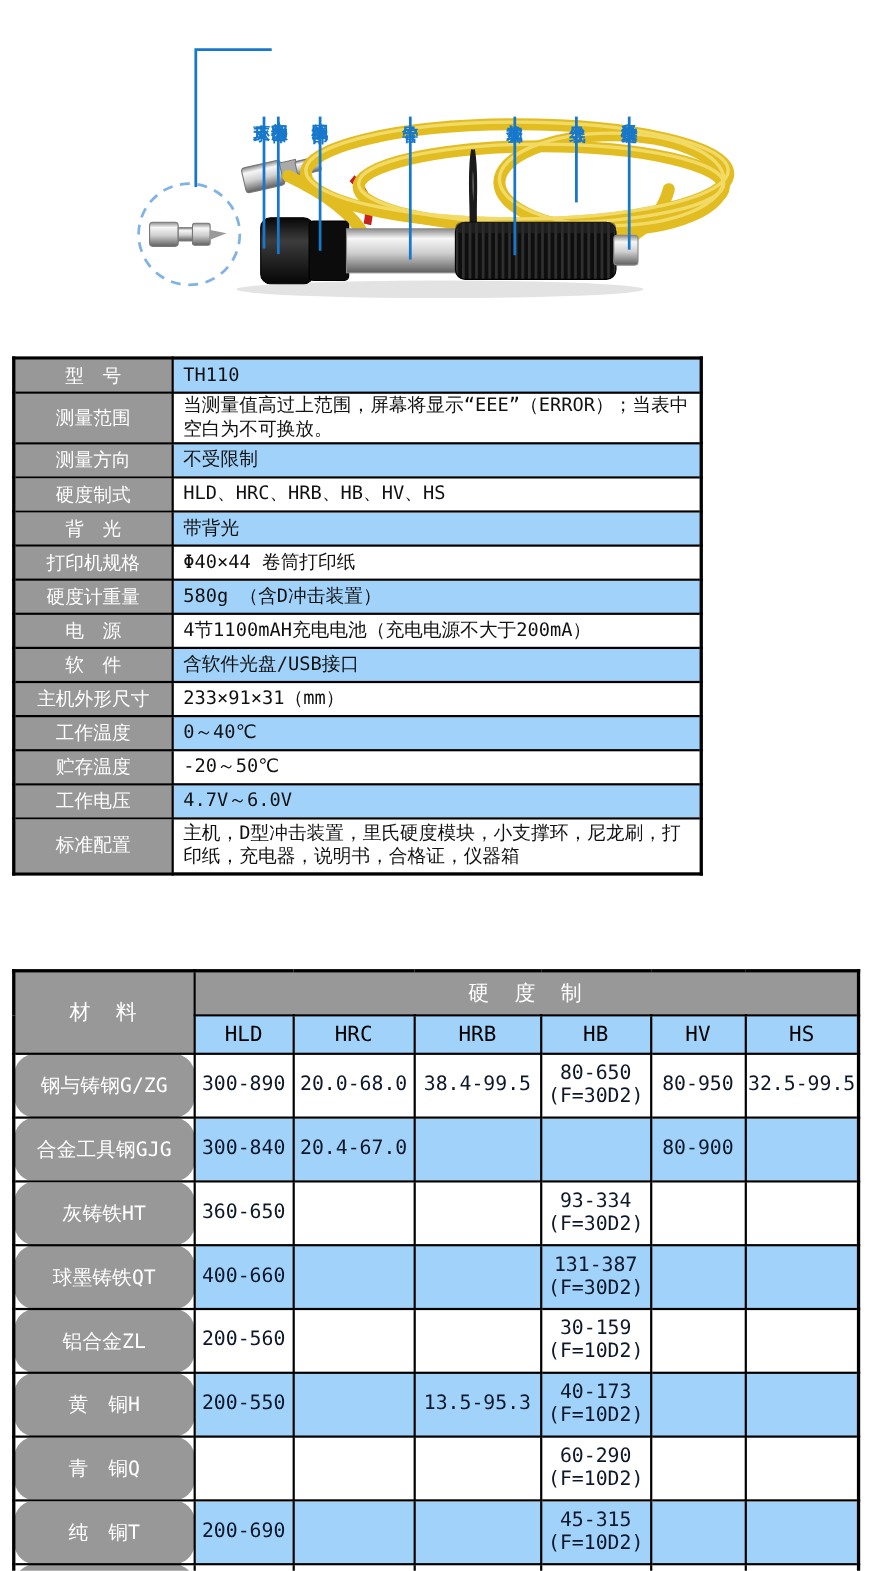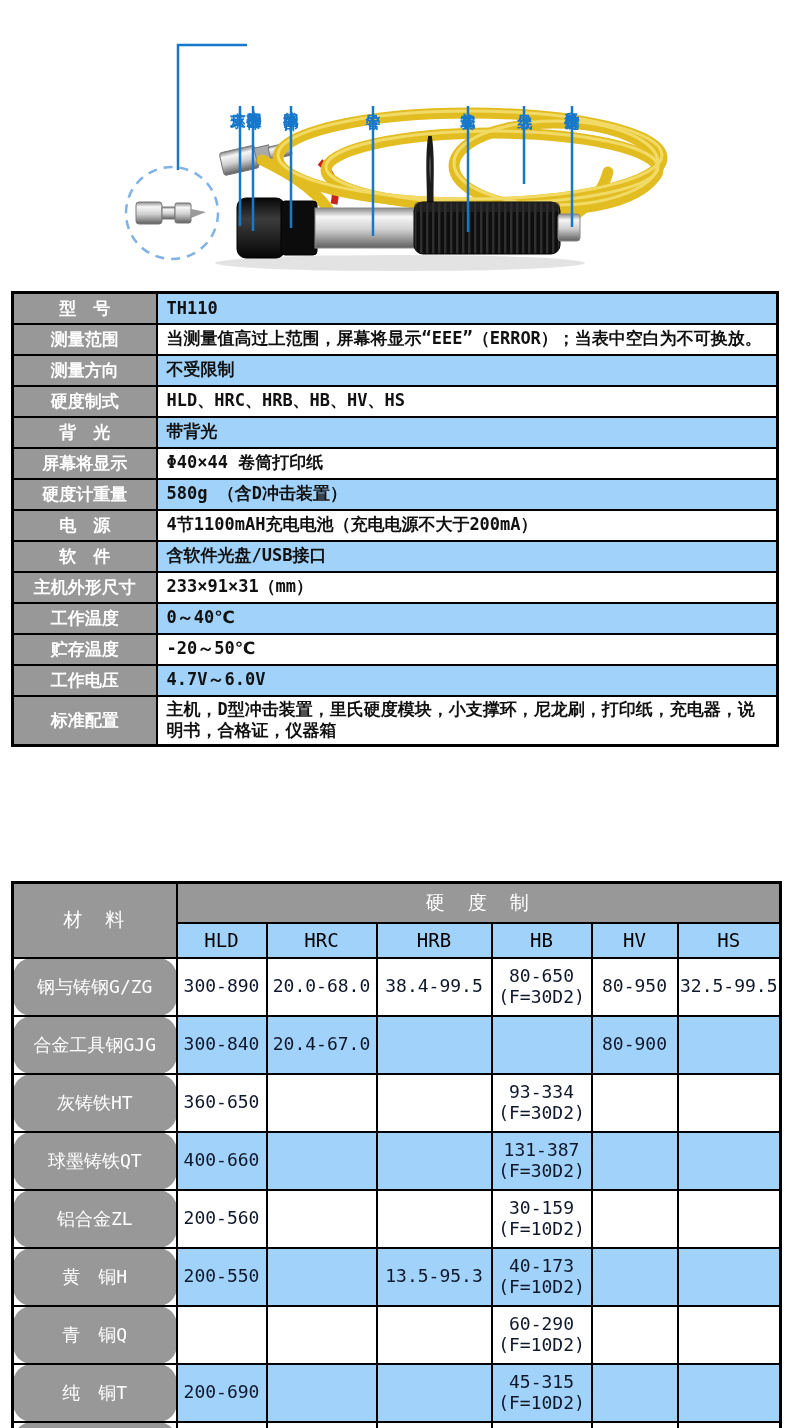--- a/index.html
+++ b/index.html
@@ -16,23 +16,22 @@
     position:absolute;
     writing-mode:vertical-rl; text-orientation:upright;
     color:#1778cb; font-weight:bold; font-size:15px; line-height:17px;
     letter-spacing:1px; white-space:nowrap;
   }
   .art { position:absolute; left:0; top:0; }
 
   
   table { border-collapse:collapse; table-layout:fixed; }
   .spec {
-    position:absolute; left:11px; top:291px; width:768px;
+    position:absolute; left:11px; top:324px; width:628px;
     border:3px solid #000;
-    font-weight:bold;
   }
   .spec td { border:2px solid #000; font-size:17px; overflow:hidden; }
   .spec td.lbl {
     background:#989898; color:#fff; text-align:center;
     width:144px; height:31px; padding:1px 2px;
   }
   .spec td.val { background:#fff; padding:1px 9px; line-height:1.25; }
   .spec tr:nth-child(odd) td.val { background:#a0d2fa; }
   .spec tr.tall td { height:50px; }
 
@@ -164,21 +163,21 @@
       </tr>
     <tr>
         <td class="lbl">硬度制式</td>
         <td class="val">HLD、HRC、HRB、HB、HV、HS</td>
       </tr>
     <tr>
         <td class="lbl">背　光</td>
         <td class="val">带背光</td>
       </tr>
     <tr>
-        <td class="lbl">屏幕将显示</td>
+        <td class="lbl">打印机规格</td>
         <td class="val">Φ40×44 卷筒打印纸</td>
       </tr>
     <tr>
         <td class="lbl">硬度计重量</td>
         <td class="val">580g （含D冲击装置）</td>
       </tr>
     <tr>
         <td class="lbl">电　源</td>
         <td class="val">4节1100mAH充电电池（充电电源不大于200mA）</td>
       </tr>

